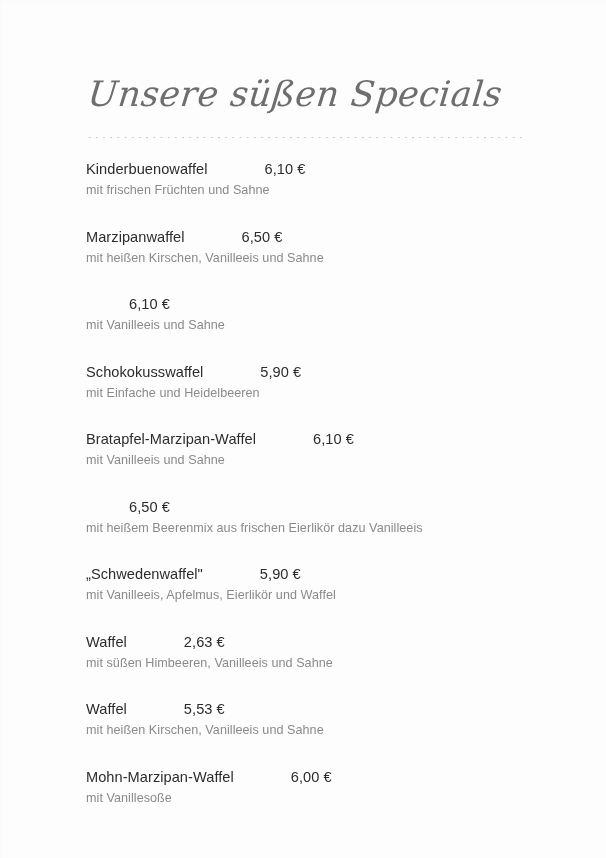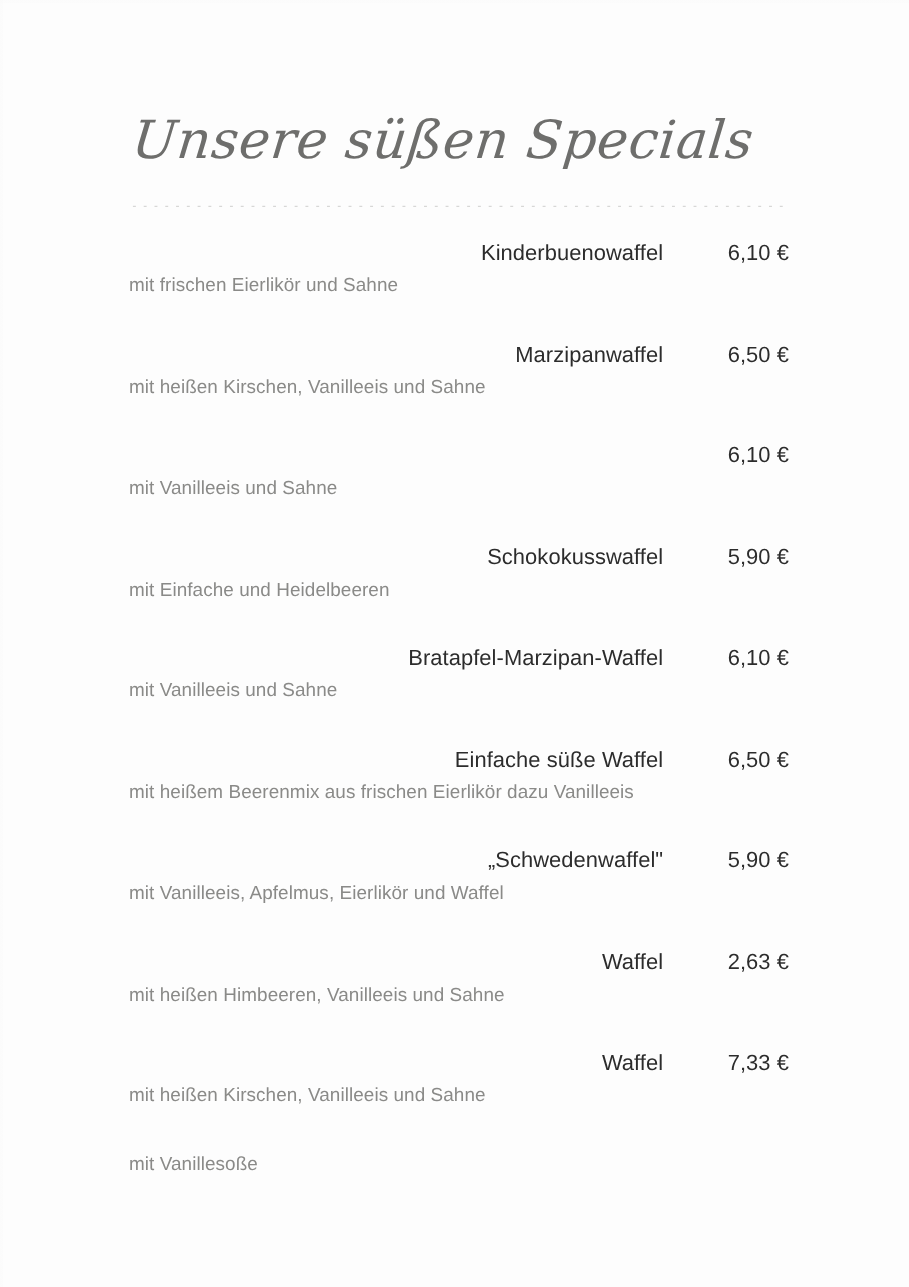--- a/index.html
+++ b/index.html
@@ -66,21 +66,22 @@
   }
 
   .item {
     margin-bottom: 28.5px;
   }
   .item:last-child { margin-bottom: 0; }
 
   .item-head {
     display: flex;
     align-items: baseline;
-    justify-content: flex-end;
+    justify-content: flex-start;
+    gap: 14px;
   }
 
   .item-name {
     font-size: 14.6px;
     line-height: 19px;
     color: #2c2c2c;
     letter-spacing: 0.05px;
     white-space: nowrap;
   }
 
@@ -112,21 +113,21 @@
     <h1 class="title">Unsere süßen Specials</h1>
 
     <div class="divider"></div>
 
     <div class="items">
         <div class="item">
     <div class="item-head">
       <span class="item-name">Kinderbuenowaffel</span>
       <span class="item-price">6,10 €</span>
     </div>
-    <div class="item-desc">mit frischen Eierlikör und Sahne</div>
+    <div class="item-desc">mit frischen Früchten und Sahne</div>
   </div>
         <div class="item">
     <div class="item-head">
       <span class="item-name">Marzipanwaffel</span>
       <span class="item-price">6,50 €</span>
     </div>
     <div class="item-desc">mit heißen Kirschen, Vanilleeis und Sahne</div>
   </div>
         <div class="item">
     <div class="item-head">
@@ -143,45 +144,48 @@
   </div>
         <div class="item">
     <div class="item-head">
       <span class="item-name">Bratapfel-Marzipan-Waffel</span>
       <span class="item-price">6,10 €</span>
     </div>
     <div class="item-desc">mit Vanilleeis und Sahne</div>
   </div>
         <div class="item">
     <div class="item-head">
-      <span class="item-name">Einfache süße Waffel</span>
       <span class="item-price">6,50 €</span>
     </div>
     <div class="item-desc">mit heißem Beerenmix aus frischen Eierlikör dazu Vanilleeis</div>
   </div>
         <div class="item">
     <div class="item-head">
       <span class="item-name">„Schwedenwaffel"</span>
       <span class="item-price">5,90 €</span>
     </div>
     <div class="item-desc">mit Vanilleeis, Apfelmus, Eierlikör und Waffel</div>
   </div>
         <div class="item">
     <div class="item-head">
       <span class="item-name">Waffel</span>
       <span class="item-price">2,63 €</span>
     </div>
-    <div class="item-desc">mit heißen Himbeeren, Vanilleeis und Sahne</div>
+    <div class="item-desc">mit süßen Himbeeren, Vanilleeis und Sahne</div>
   </div>
         <div class="item">
     <div class="item-head">
       <span class="item-name">Waffel</span>
-      <span class="item-price">7,33 €</span>
+      <span class="item-price">5,53 €</span>
     </div>
     <div class="item-desc">mit heißen Kirschen, Vanilleeis und Sahne</div>
   </div>
         <div class="item">
+    <div class="item-head">
+      <span class="item-name">Mohn-Marzipan-Waffel</span>
+      <span class="item-price">6,00 €</span>
+    </div>
     <div class="item-desc">mit Vanillesoße</div>
   </div>
       </div>
 
   </div>
 </div>
 
 </body></html>

